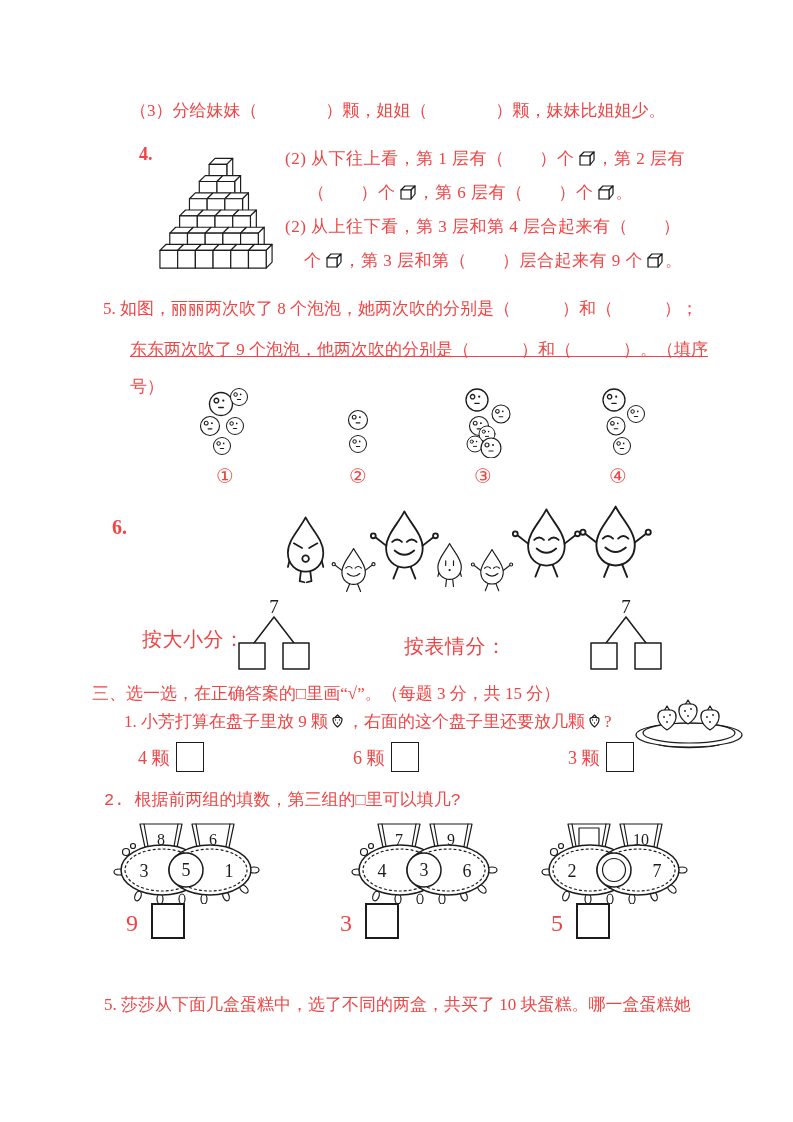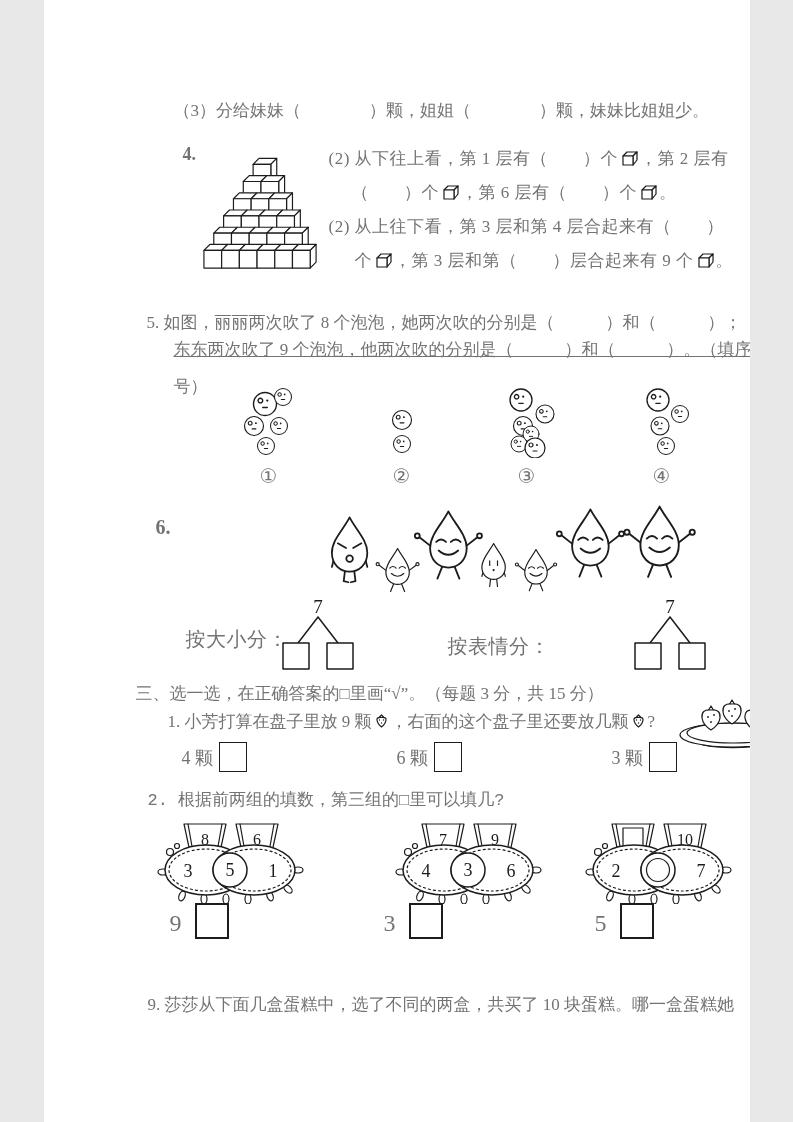--- a/index.html
+++ b/index.html
@@ -1,17 +1,17 @@
 <!DOCTYPE html>
 <html><head>
 <meta charset="utf-8">
 <style>
   html,body{margin:0;padding:0;background:#e8e8e8;}
-  .page{position:relative;width:706px;height:1122px;background:#ffffff;margin:0 auto;
-        font-family:"Liberation Serif","DejaVu Serif",serif;color:#737373;overflow:hidden;}
+  .page{position:relative;width:793px;height:1122px;background:#ffffff;margin:0 auto;
+        font-family:"Liberation Serif","DejaVu Serif",serif;color:#ef4444;overflow:hidden;}
   .abs{position:absolute;white-space:nowrap;}
   .t17{font-size:17px;}
   .t18{font-size:18px;}
   .t20{font-size:20px;}
   .bold{font-weight:700;}
   .kai{letter-spacing:.5px;}
   
   .sk{fill:none;stroke:#1c1c1c;stroke-width:1.5;stroke-linecap:round;stroke-linejoin:round;}
   .sw{fill:#ffffff;stroke:#1c1c1c;stroke-width:1.5;stroke-linejoin:round;}
   .thin{stroke-width:1.2;}
@@ -104,33 +104,33 @@
         <rect class="sw thin" x="3" y="6" width="10" height="9"></rect>
       </svg><span>，第 6 层有（　　）个</span><svg class="ic" width="18" height="16" viewBox="0 0 18 16">
         <polygon class="sw thin" points="3,6 7,2 17,2 13,6"></polygon>
         <polygon class="sw thin" points="13,6 17,2 17,10 13,15"></polygon>
         <rect class="sw thin" x="3" y="6" width="10" height="9"></rect>
       </svg><span>。</span>
   </div>
   <div class="abs t17 kai" style="left:285px;top:215px;">
     <span>(2) 从上往下看，第 3 层和第 4 层合起来有（　　）</span>
   </div>
-  <div class="abs t17 kai" style="left:311px;top:249px;font-family:Liberation Serif, serif;">
+  <div class="abs t17 kai" style="left:304px;top:249px;font-family:Liberation Serif, serif;">
     <span>个</span><svg class="ic" width="18" height="16" viewBox="0 0 18 16">
         <polygon class="sw thin" points="3,6 7,2 17,2 13,6"></polygon>
         <polygon class="sw thin" points="13,6 17,2 17,10 13,15"></polygon>
         <rect class="sw thin" x="3" y="6" width="10" height="9"></rect>
       </svg><span>，第 3 层和第（　　）层合起来有 9 个</span><svg class="ic" width="18" height="16" viewBox="0 0 18 16">
         <polygon class="sw thin" points="3,6 7,2 17,2 13,6"></polygon>
         <polygon class="sw thin" points="13,6 17,2 17,10 13,15"></polygon>
         <rect class="sw thin" x="3" y="6" width="10" height="9"></rect>
       </svg><span>。</span>
   </div>
 
-  <div class="abs t17" style="left:103px;top:311px;">5. 如图，丽丽两次吹了 8 个泡泡，她两次吹的分别是（　　　）和（　　　）；</div>
+  <div class="abs t17" style="left:103px;top:297px;">5. 如图，丽丽两次吹了 8 个泡泡，她两次吹的分别是（　　　）和（　　　）；</div>
   <div class="abs t17" style="left:130px;top:338px;text-decoration:underline;">东东两次吹了 9 个泡泡，他两次吹的分别是（　　　）和（　　　）。（填序</div>
   <div class="abs t17" style="left:130px;top:375px;">号）</div>
 
   <div class="abs" style="left:185px;top:386px;">
     <svg width="80" height="72" viewBox="0 0 80 72">
       <g class="sk thin">
         <g transform="translate(36,18) scale(1.15)">
             <circle r="10" fill="#fff"></circle>
             <circle cx="-4" cy="-3" r="2"></circle>
             <circle class="dot" cx="2" cy="-3" r="1"></circle>
@@ -481,15 +481,15 @@
   <div class="abs" style="left:126px;top:905px;">
     <span class="ansnum">9</span><span class="ansbox"></span>
   </div>
   <div class="abs" style="left:340px;top:905px;">
     <span class="ansnum">3</span><span class="ansbox"></span>
   </div>
   <div class="abs" style="left:551px;top:905px;">
     <span class="ansnum">5</span><span class="ansbox"></span>
   </div>
 
-  <div class="abs t17" style="left:104px;top:993px;">9. 莎莎从下面几盒蛋糕中，选了不同的两盒，共买了 10 块蛋糕。哪一盒蛋糕她</div>
+  <div class="abs t17" style="left:104px;top:993px;">5. 莎莎从下面几盒蛋糕中，选了不同的两盒，共买了 10 块蛋糕。哪一盒蛋糕她</div>
 
 </div>
 
 </body></html>

